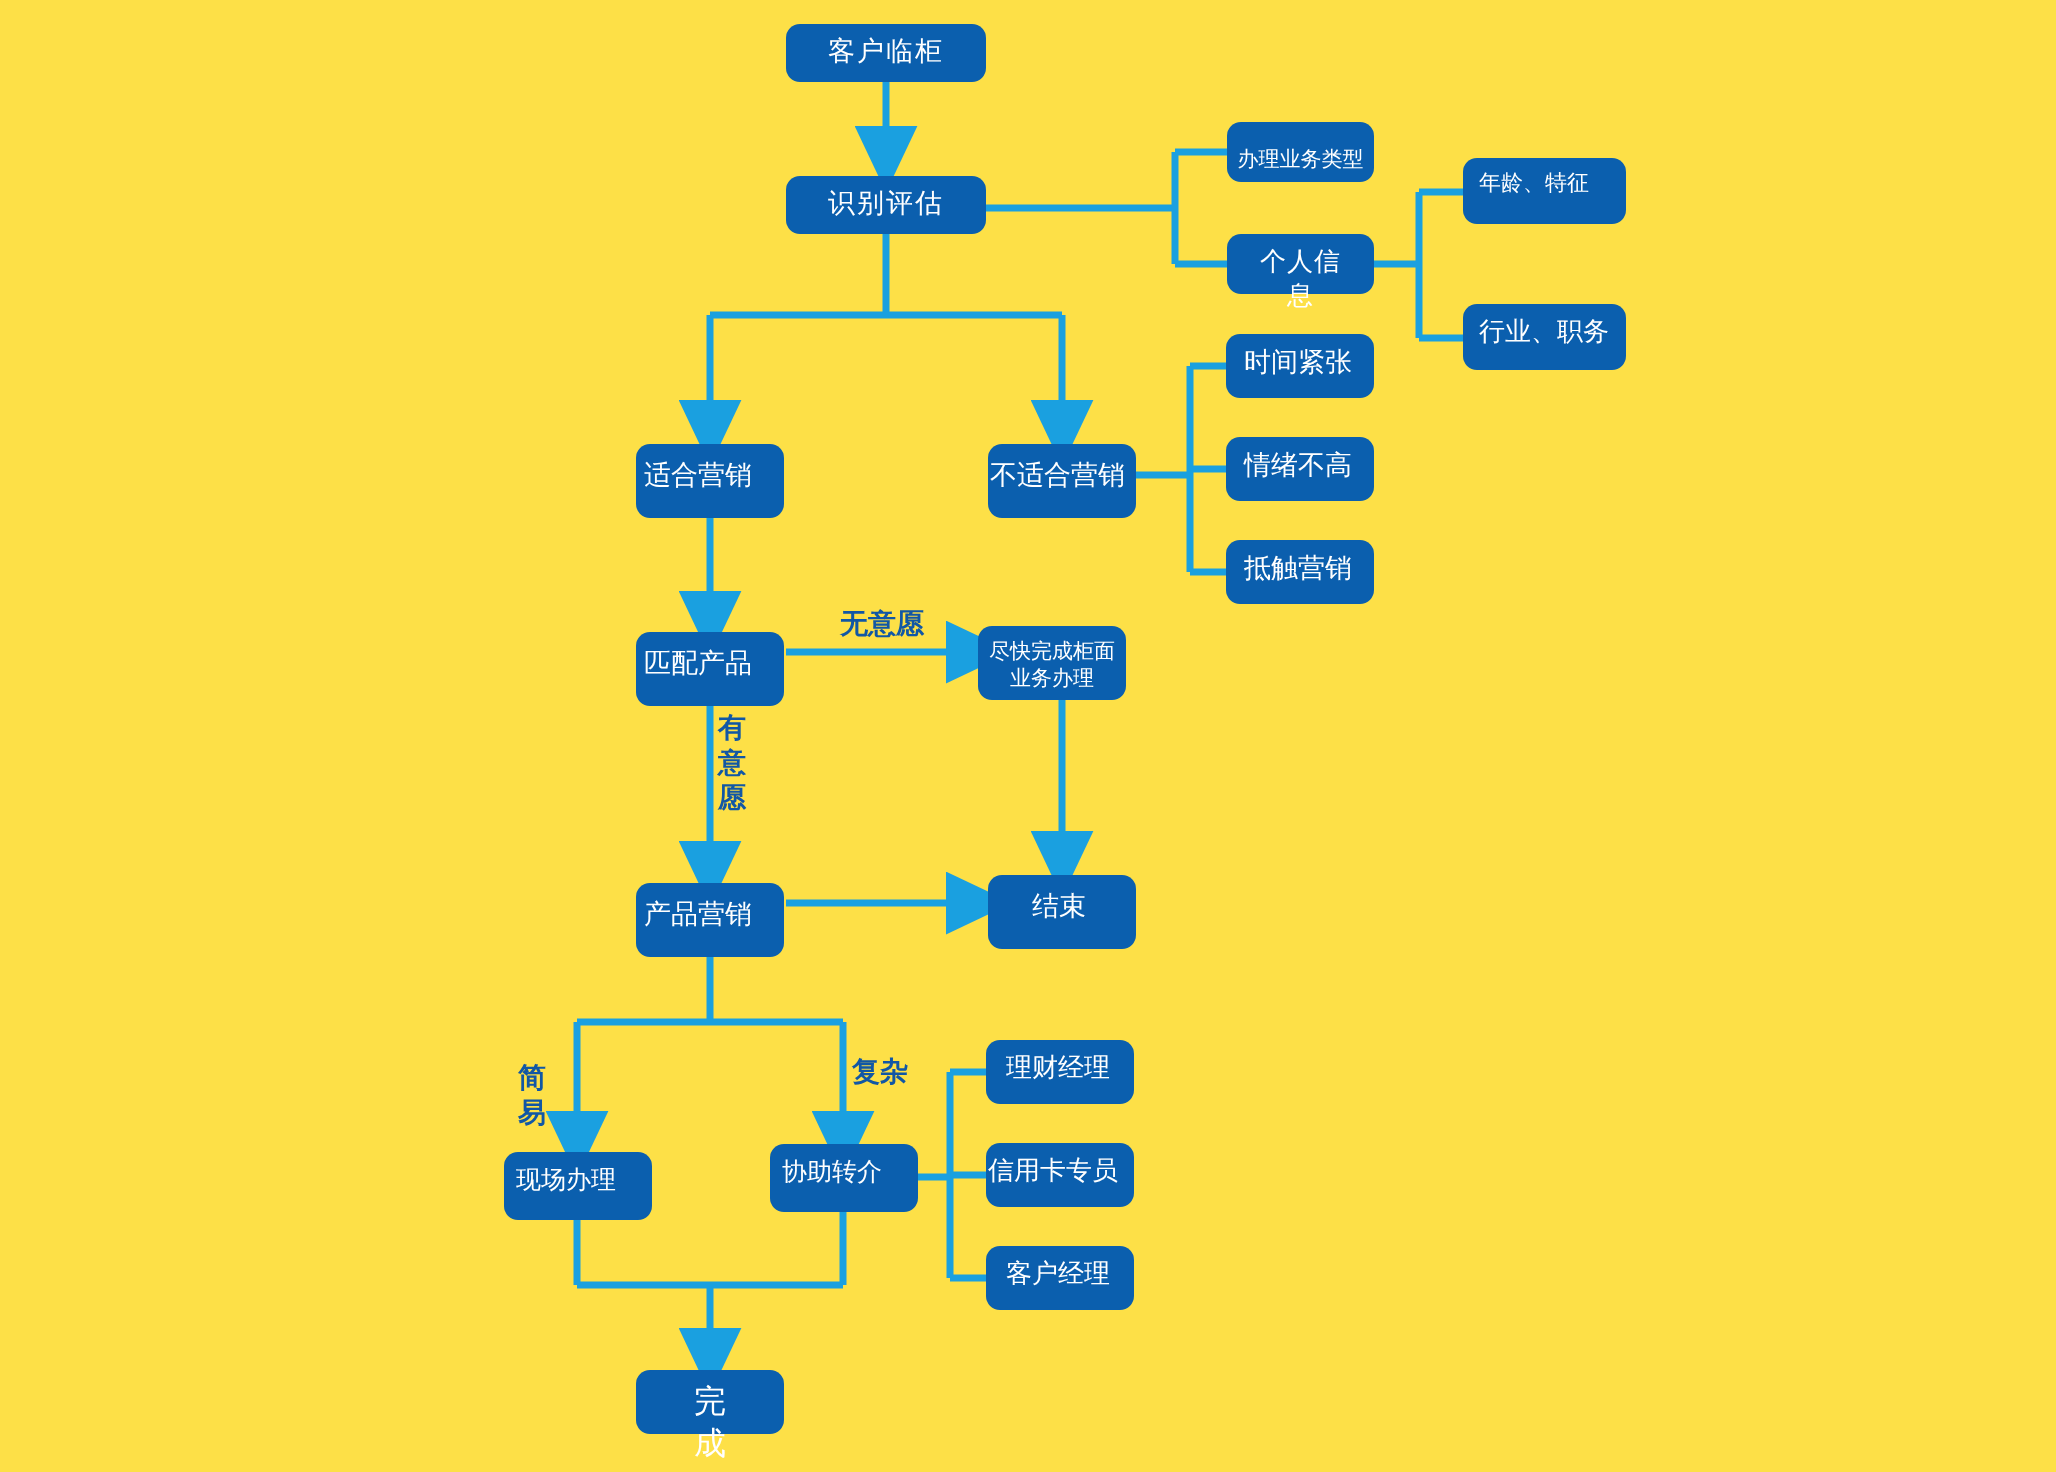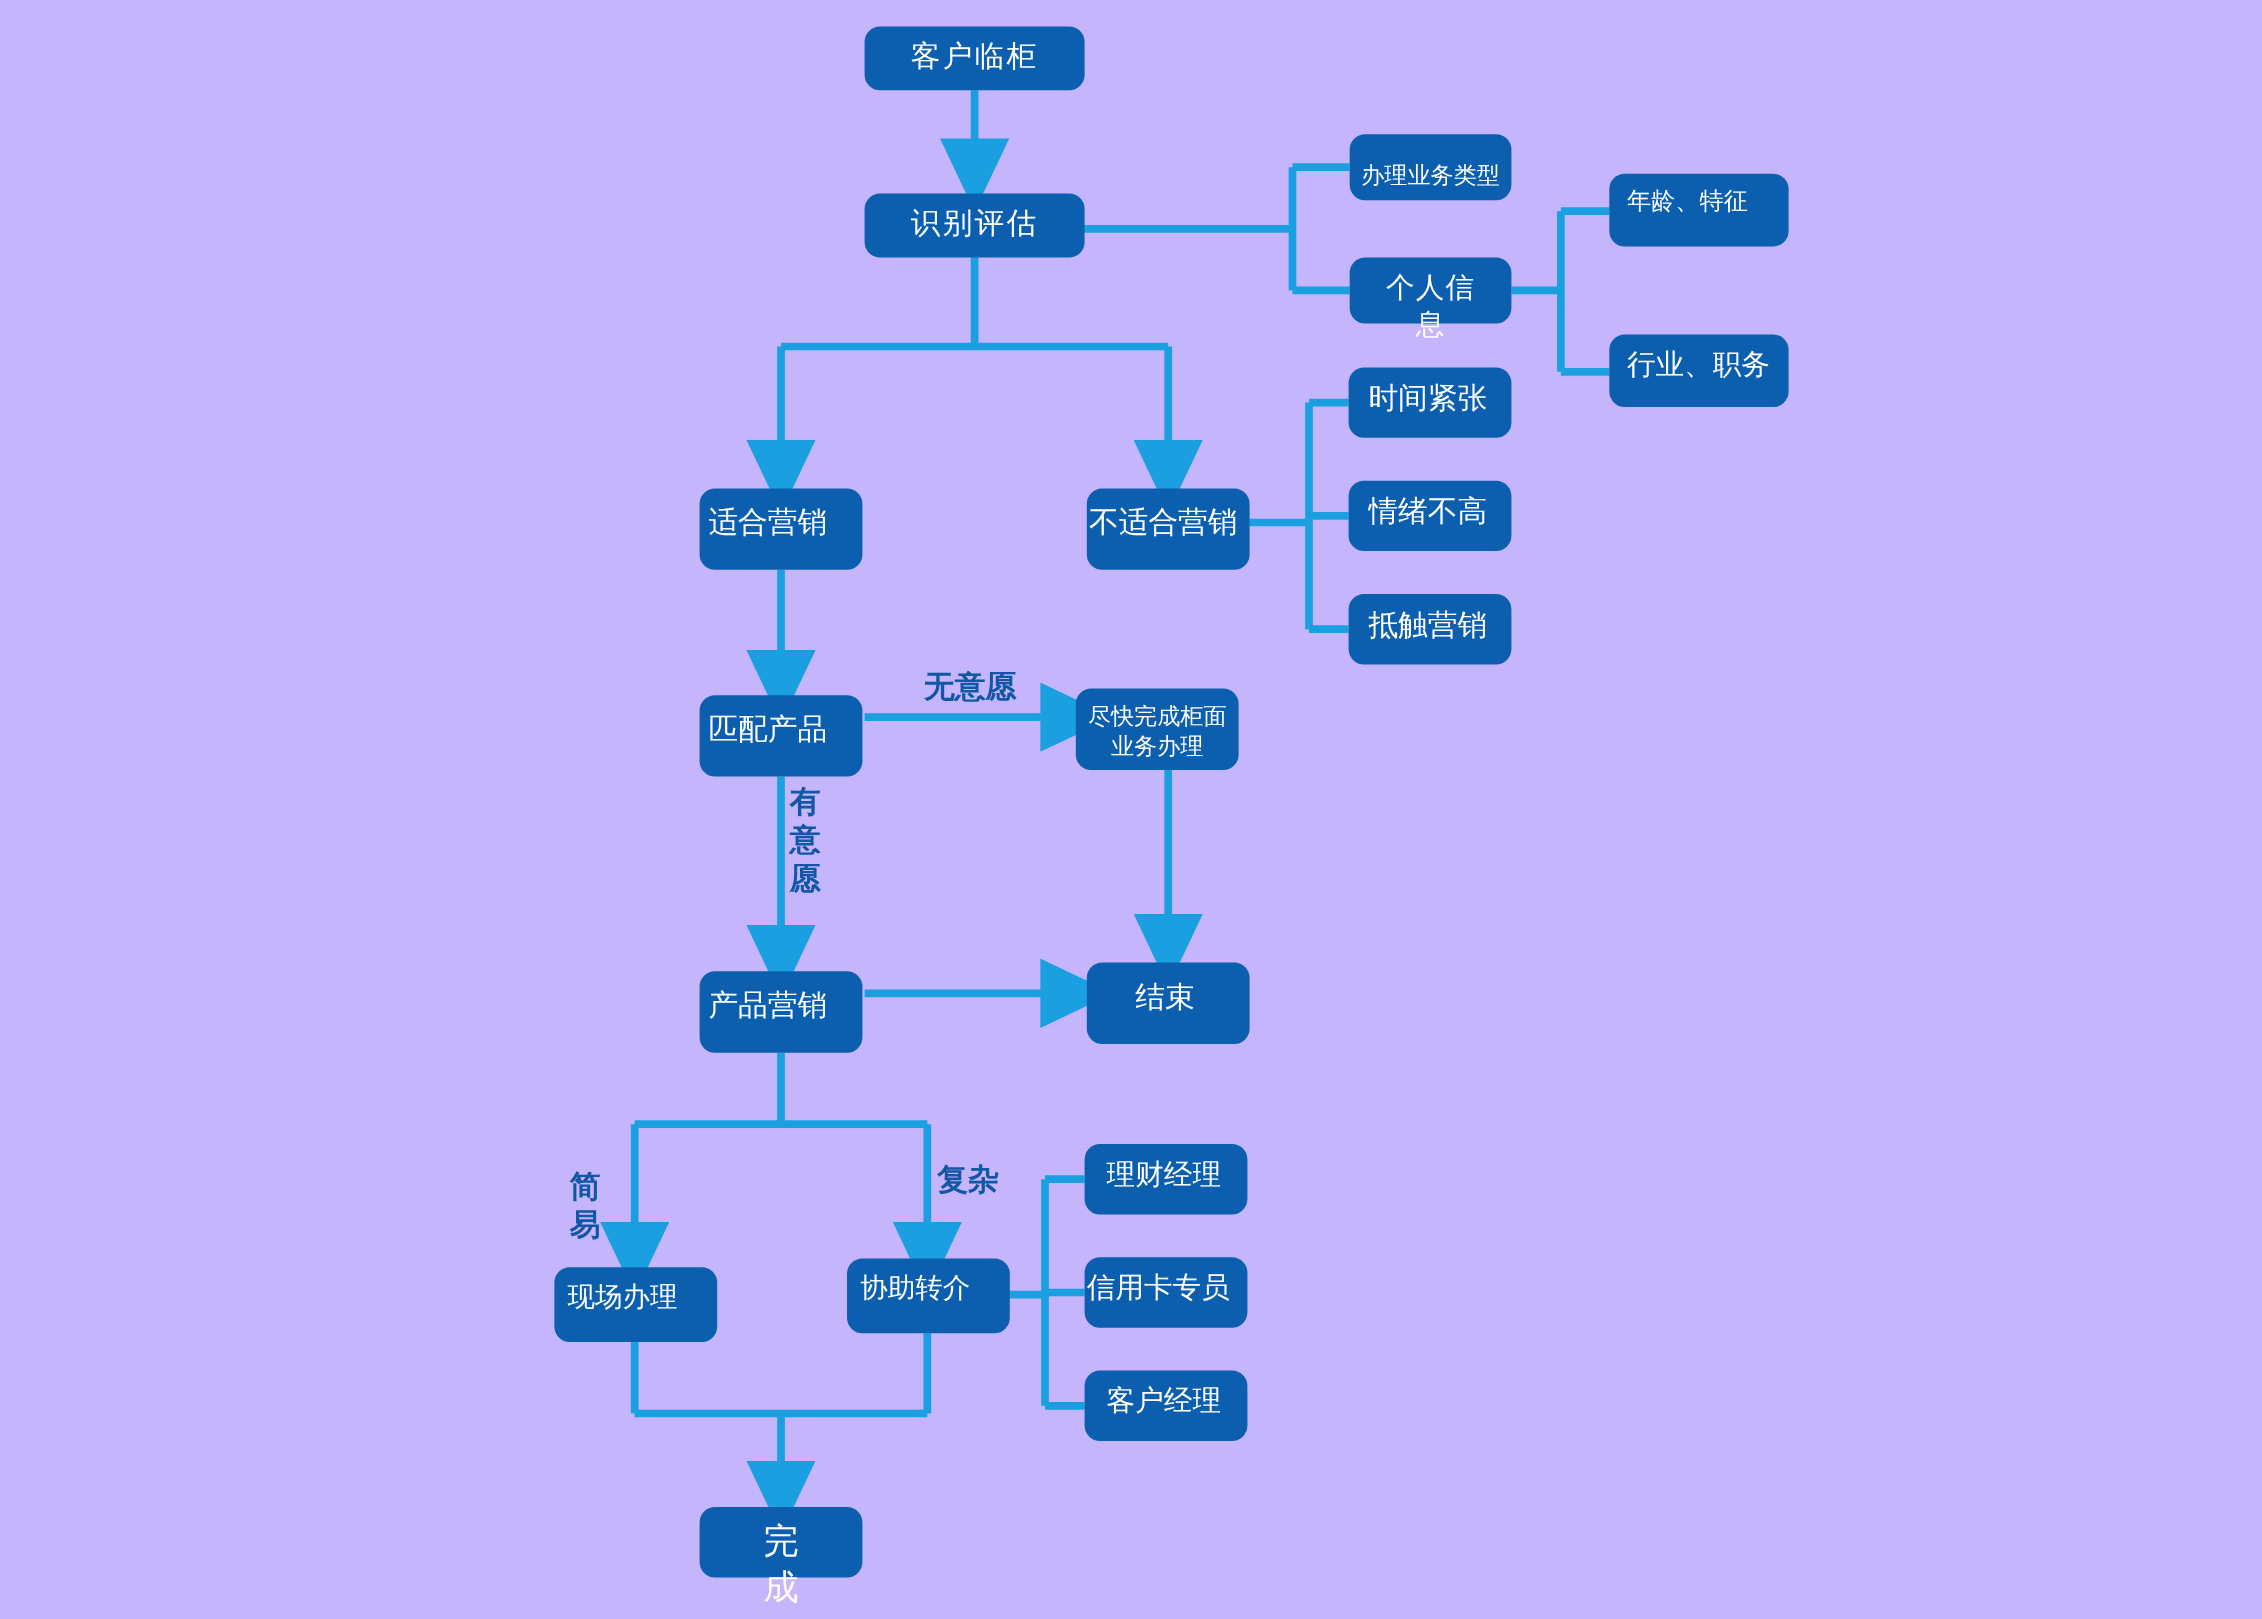--- a/index.html
+++ b/index.html
@@ -10,21 +10,21 @@
   body {
     width: 2056px;
     height: 1472px;
     font-family: "Liberation Serif", "DejaVu Serif", serif;
     overflow: hidden;
   }
   #canvas {
     position: relative;
     width: 2056px;
     height: 1472px;
-    background: #c4b5fd;
+    background: #fde047;
   }
   svg#wires {
     position: absolute;
     left: 0;
     top: 0;
     width: 2056px;
     height: 1472px;
     pointer-events: none;
   }
   .node {
@@ -47,21 +47,21 @@
     line-height: 1.30;
     color: #ffffff;
     white-space: normal;
     word-break: break-all;
     pointer-events: none;
   }
   
   .elabel {
     position: absolute;
     color: #1157a5;
-    font-family: Liberation Serif, serif;
+    font-family: Liberation Mono, monospace;
     font-weight: bold;
     z-index: 4;
     line-height: 1.25;
     text-align: right;
   }
   .elabel.vert {
     width: 28px;
     word-break: break-all;
   }
 </style>

